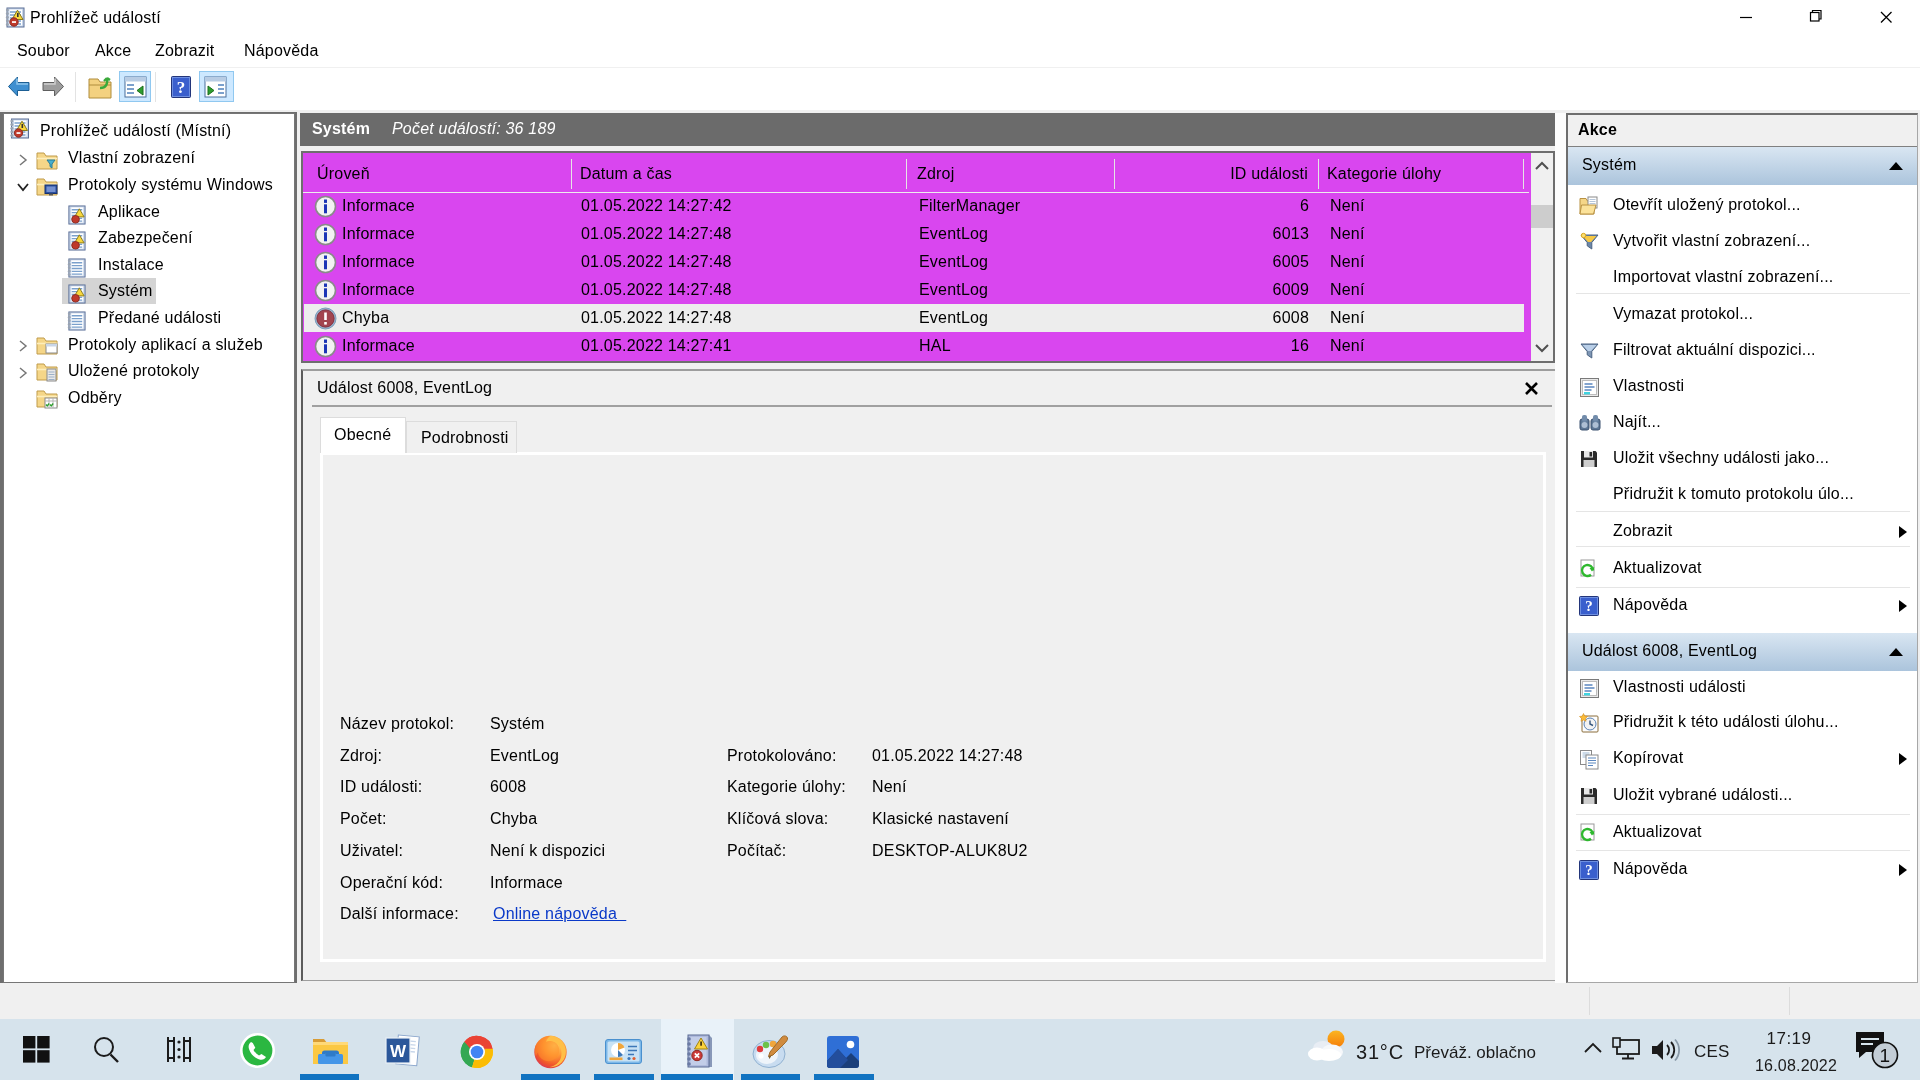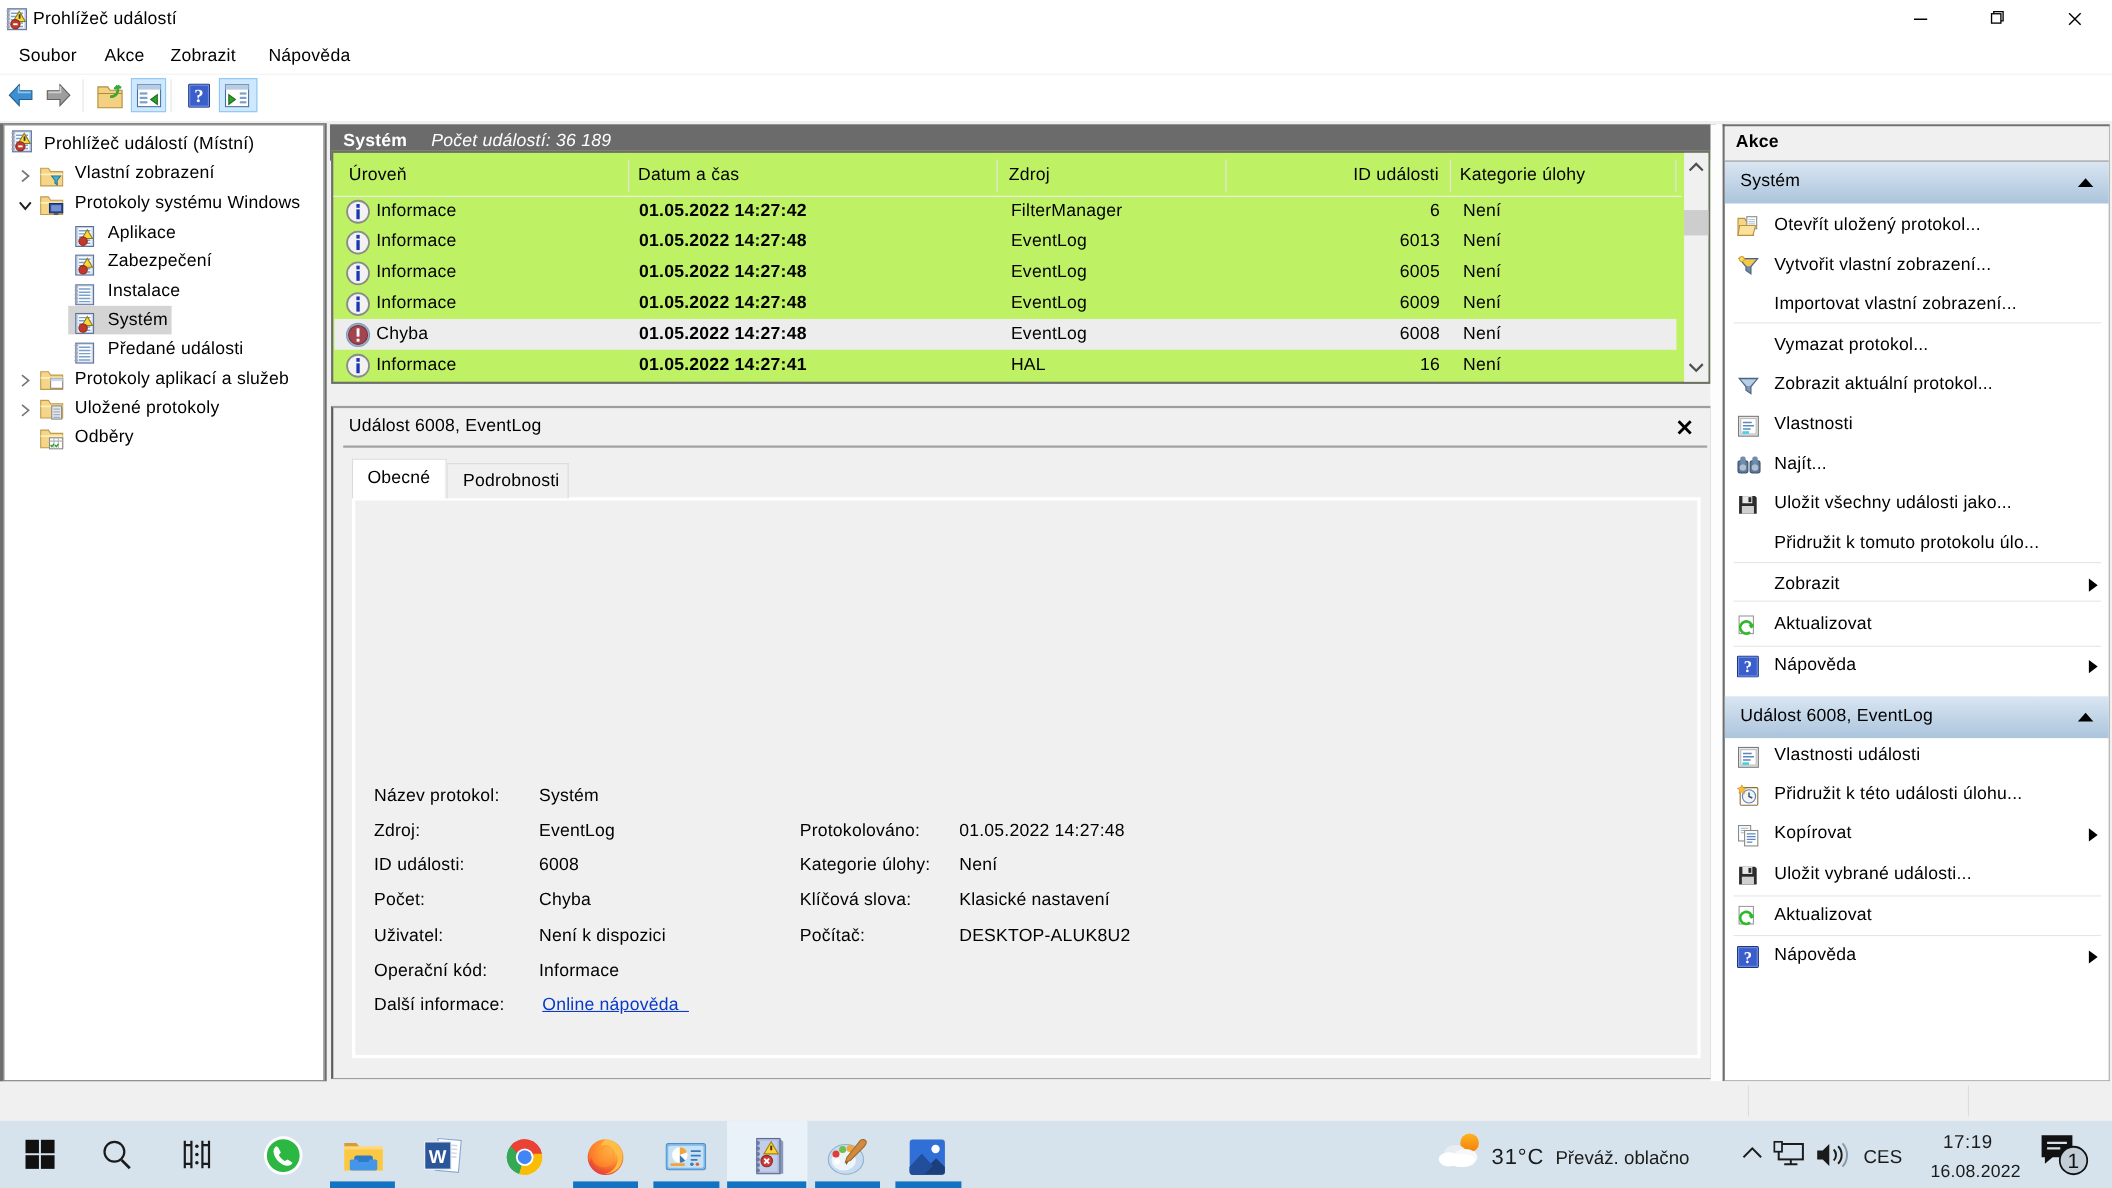--- a/index.html
+++ b/index.html
@@ -16,27 +16,27 @@
 .tbsep { position:absolute; width:1px; height:30px; background:#e3e3e3; }
 .tbtoggle { position:absolute; width:32px; height:31px; background:#cde8ff; border:1px solid #90c8f0; }
 .content-bg { position:absolute; left:0; top:110px; width:1920px; height:909px; background:#f0f0f0; }
 
 .treepanel { position:absolute; left:3px; top:113px; width:292px; height:870px; background:#fff; border:1px solid #767676; }
 .trow { position:absolute; left:0; height:27px; line-height:27px; white-space:nowrap; font-size:16px; }
 
 .chead { position:absolute; left:300px; top:113px; width:1260px; height:33px; background:#6b6b6b; color:#fff; }
 .chead .t1 { position:absolute; left:12px; top:7px; font-weight:bold; font-size:16px; }
 .chead .t2 { position:absolute; left:92px; top:7px; font-size:16px;font-style:italic; }
-.tablebox { position:absolute; left:301px; top:137px; width:1254px; height:212px; background:#bef264; border:2px solid #6e6e6e; }
+.tablebox { position:absolute; left:301px; top:151px; width:1254px; height:212px; background:#d946ef; border:2px solid #6e6e6e; }
 .thdr { position:absolute; top:3px; height:36px; font-size:16px; color:#000; }
 .colsep { position:absolute; top:6px; width:1px; height:30px; background:#e5e5e5; }
 .hline { position:absolute; left:1px; top:39px; height:1px; background:#ededed; }
 .erow { position:absolute; left:1px; height:28px; font-size:16px; white-space:nowrap; }
 .erow .c1 { position:absolute; left:38px; top:5px; }
-.erow .c2 { position:absolute; left:277px; top:5px; white-space:nowrap;font-weight:bold; }
+.erow .c2 { position:absolute; left:277px; top:5px; white-space:nowrap; }
 .erow .c3 { position:absolute; left:615px; top:5px; }
 .erow .c4 { position:absolute; left:819px; width:186px; top:5px; text-align:right; }
 .erow .c5 { position:absolute; left:1026px; top:5px; }
 .scrollv { position:absolute; right:0; top:0; width:22px; height:208px; background:#f0f0f0; }
 
 .prevpane { position:absolute; left:301px; top:369px; width:1255px; height:612px; background:#f0f0f0; border-top:2px solid #9d9d9d; border-left:2px solid #5c5c5c; border-right:1px solid #9d9d9d; border-bottom:1px solid #9d9d9d; }
 .prevtitle { position:absolute; left:14px; top:8px; font-size:16px; }
 .prevsep { position:absolute; left:9px; top:34px; width:1240px; height:2px; background:#a0a0a0; }
 .tab1 { position:absolute; left:17px; top:46px; width:86px; height:36px; background:#fff; border:1px solid #dcdcdc; border-bottom:none; z-index:3; }
 .tab2 { position:absolute; left:103px; top:50px; width:111px; height:32px; background:#f0f0f0; border:1px solid #dcdcdc; border-bottom:none; z-index:2; }
@@ -452,21 +452,21 @@
     </div>
   <div class="asep" style="top:178px"></div>
   <div class="arow" style="top:182px">
       <span class="lbl">Vymazat protokol...</span>
     </div>
   <div class="arow" style="top:218px">
       <svg width="21" height="20" viewBox="0 0 21 20">
         <path d="M2 3 L19 3 L12.8 10.5 L12.8 17 L8.2 13.8 L8.2 10.5 Z" fill="#7d95b3" stroke="#4a6382"></path>
         <path d="M3.5 4 L17.5 4 L12 10 L9 10 Z" fill="#b9cfe8"></path>
       </svg>
-      <span class="lbl">Zobrazit aktuální protokol...</span>
+      <span class="lbl">Filtrovat aktuální dispozici...</span>
     </div>
   <div class="arow" style="top:254px">
       <svg width="21" height="21" viewBox="0 0 21 21">
         <rect x="1.5" y="1.5" width="18" height="18" fill="#e9e9e9" stroke="#7a7a7a"></rect>
         <rect x="3.5" y="3.5" width="14" height="14" fill="#fff" stroke="#bdbdbd"></rect>
         <g stroke="#5b87c0" stroke-width="1.4">
           <path d="M5.5 7h8M5.5 10h10M5.5 13h7"></path>
         </g>
         <rect x="5" y="15" width="6" height="2.4" fill="#3fd4e0"></rect>
       </svg>

